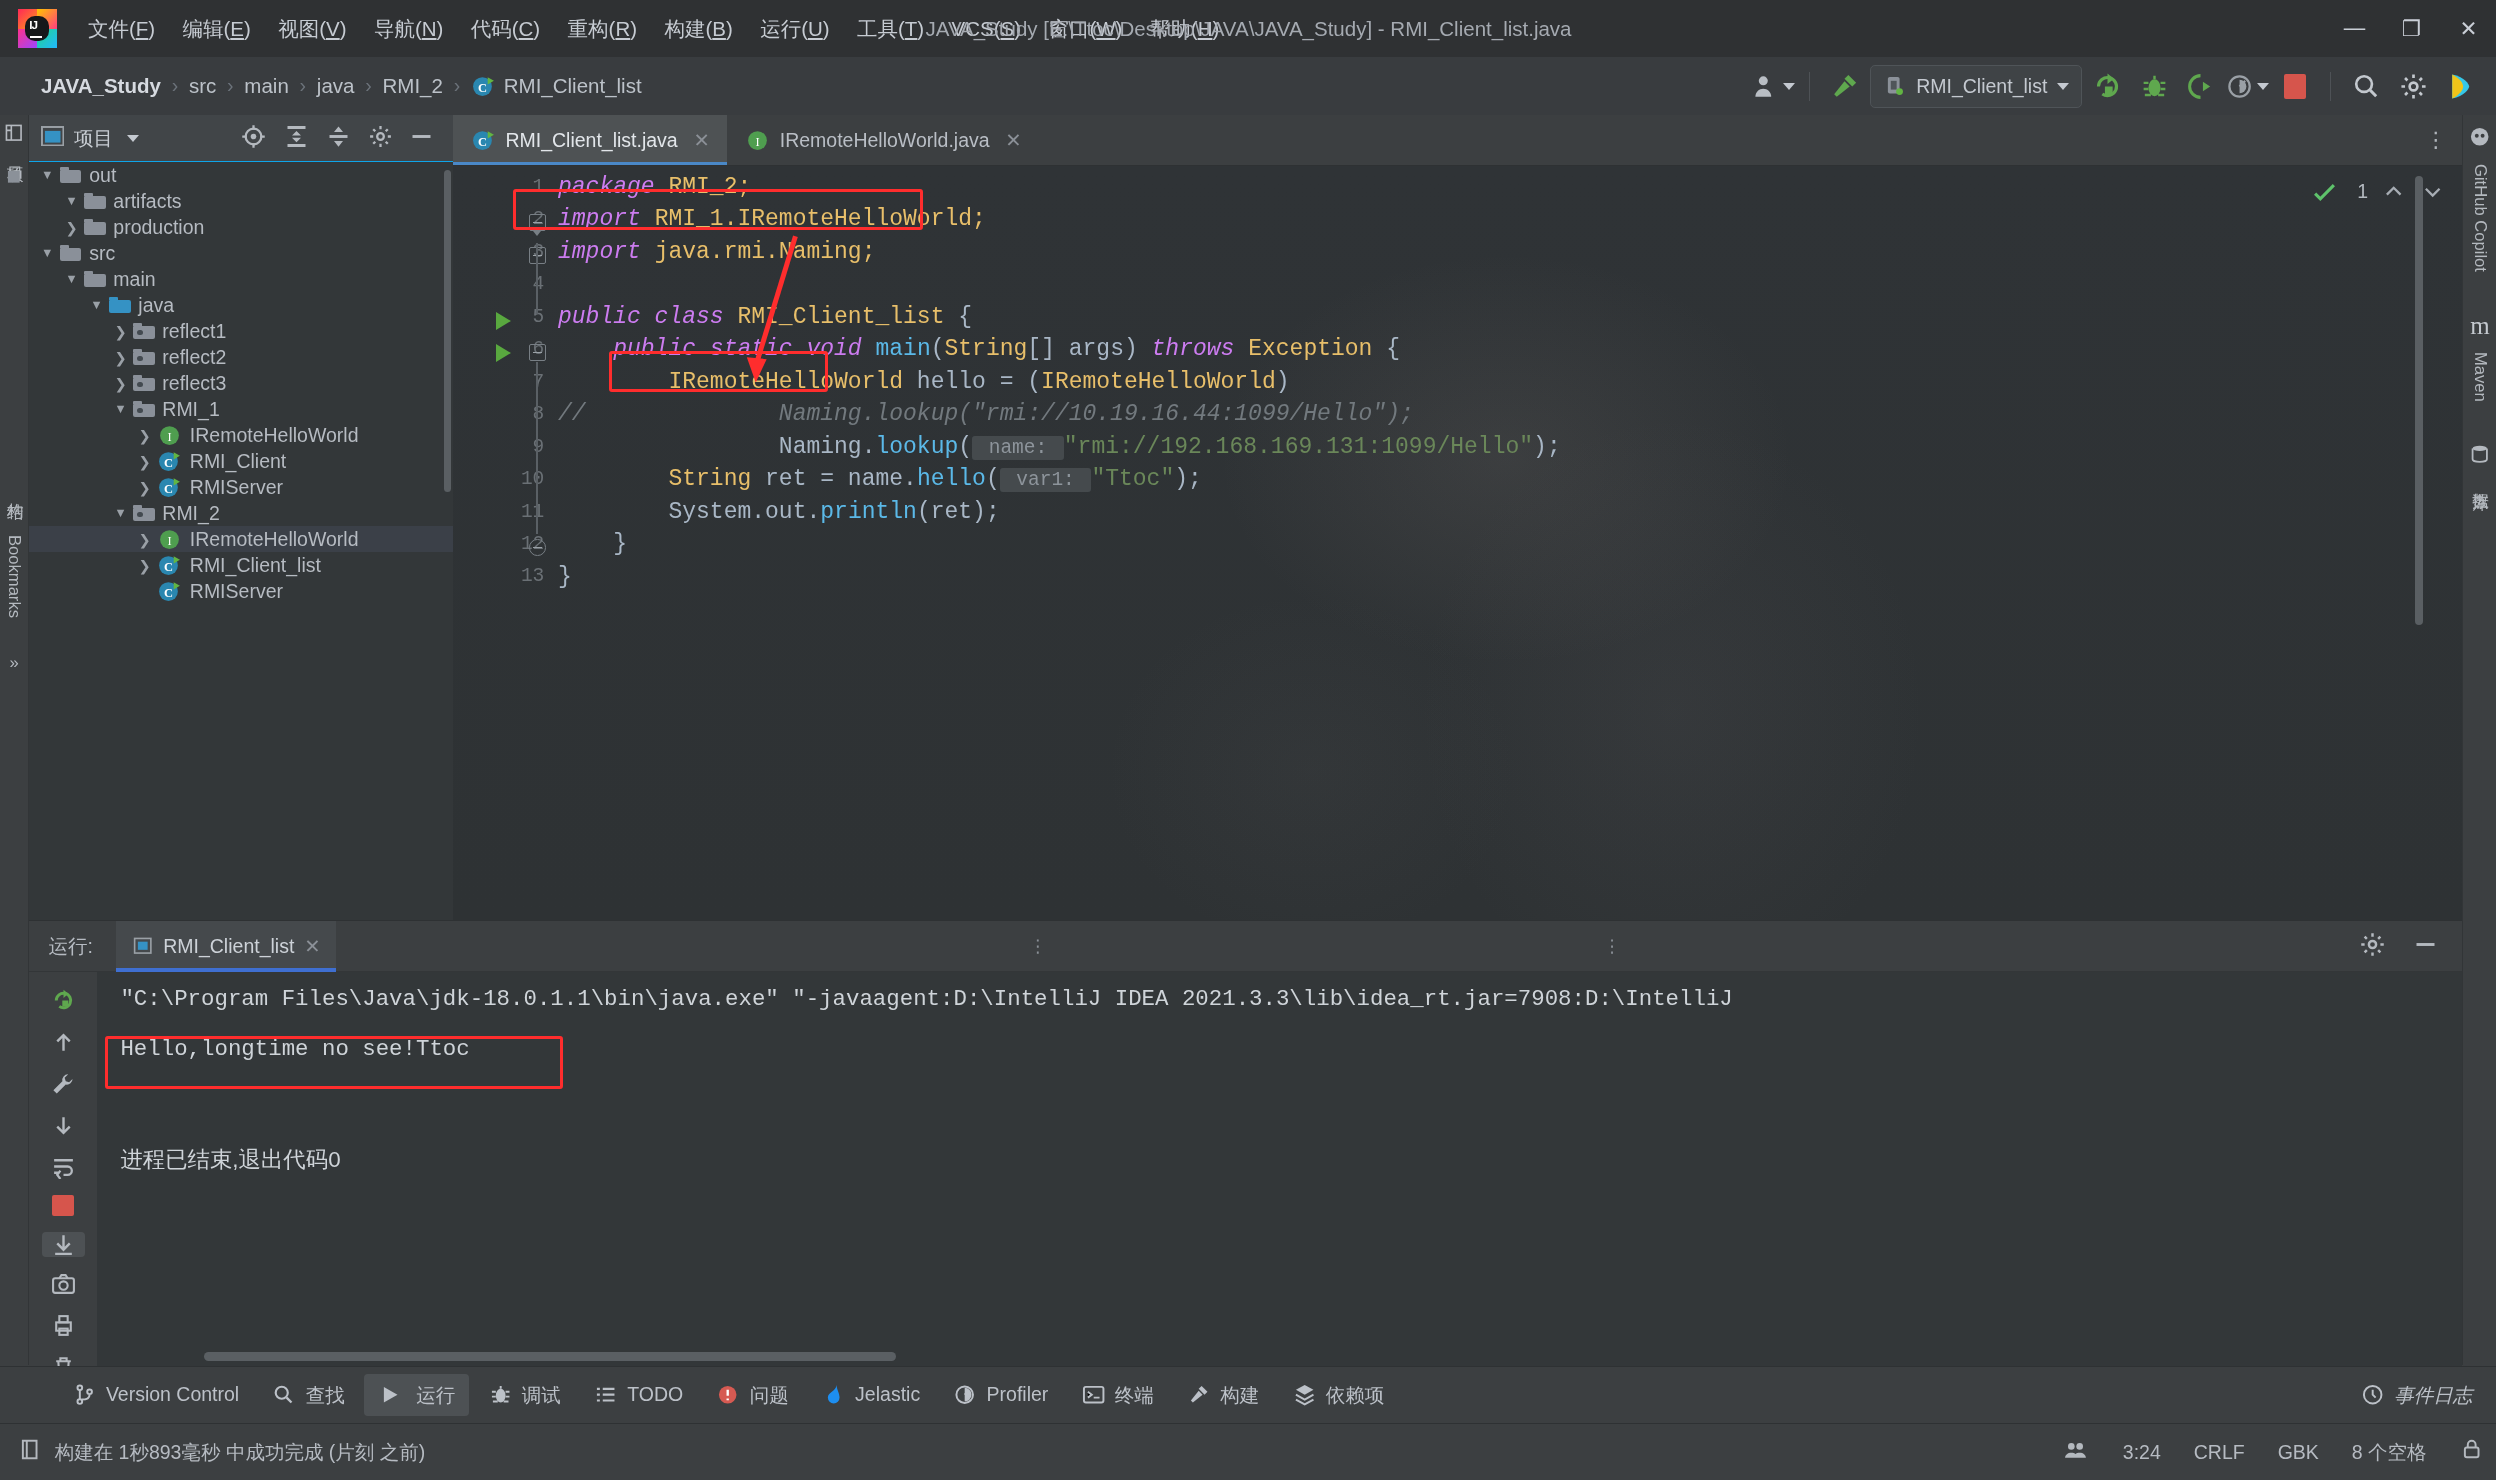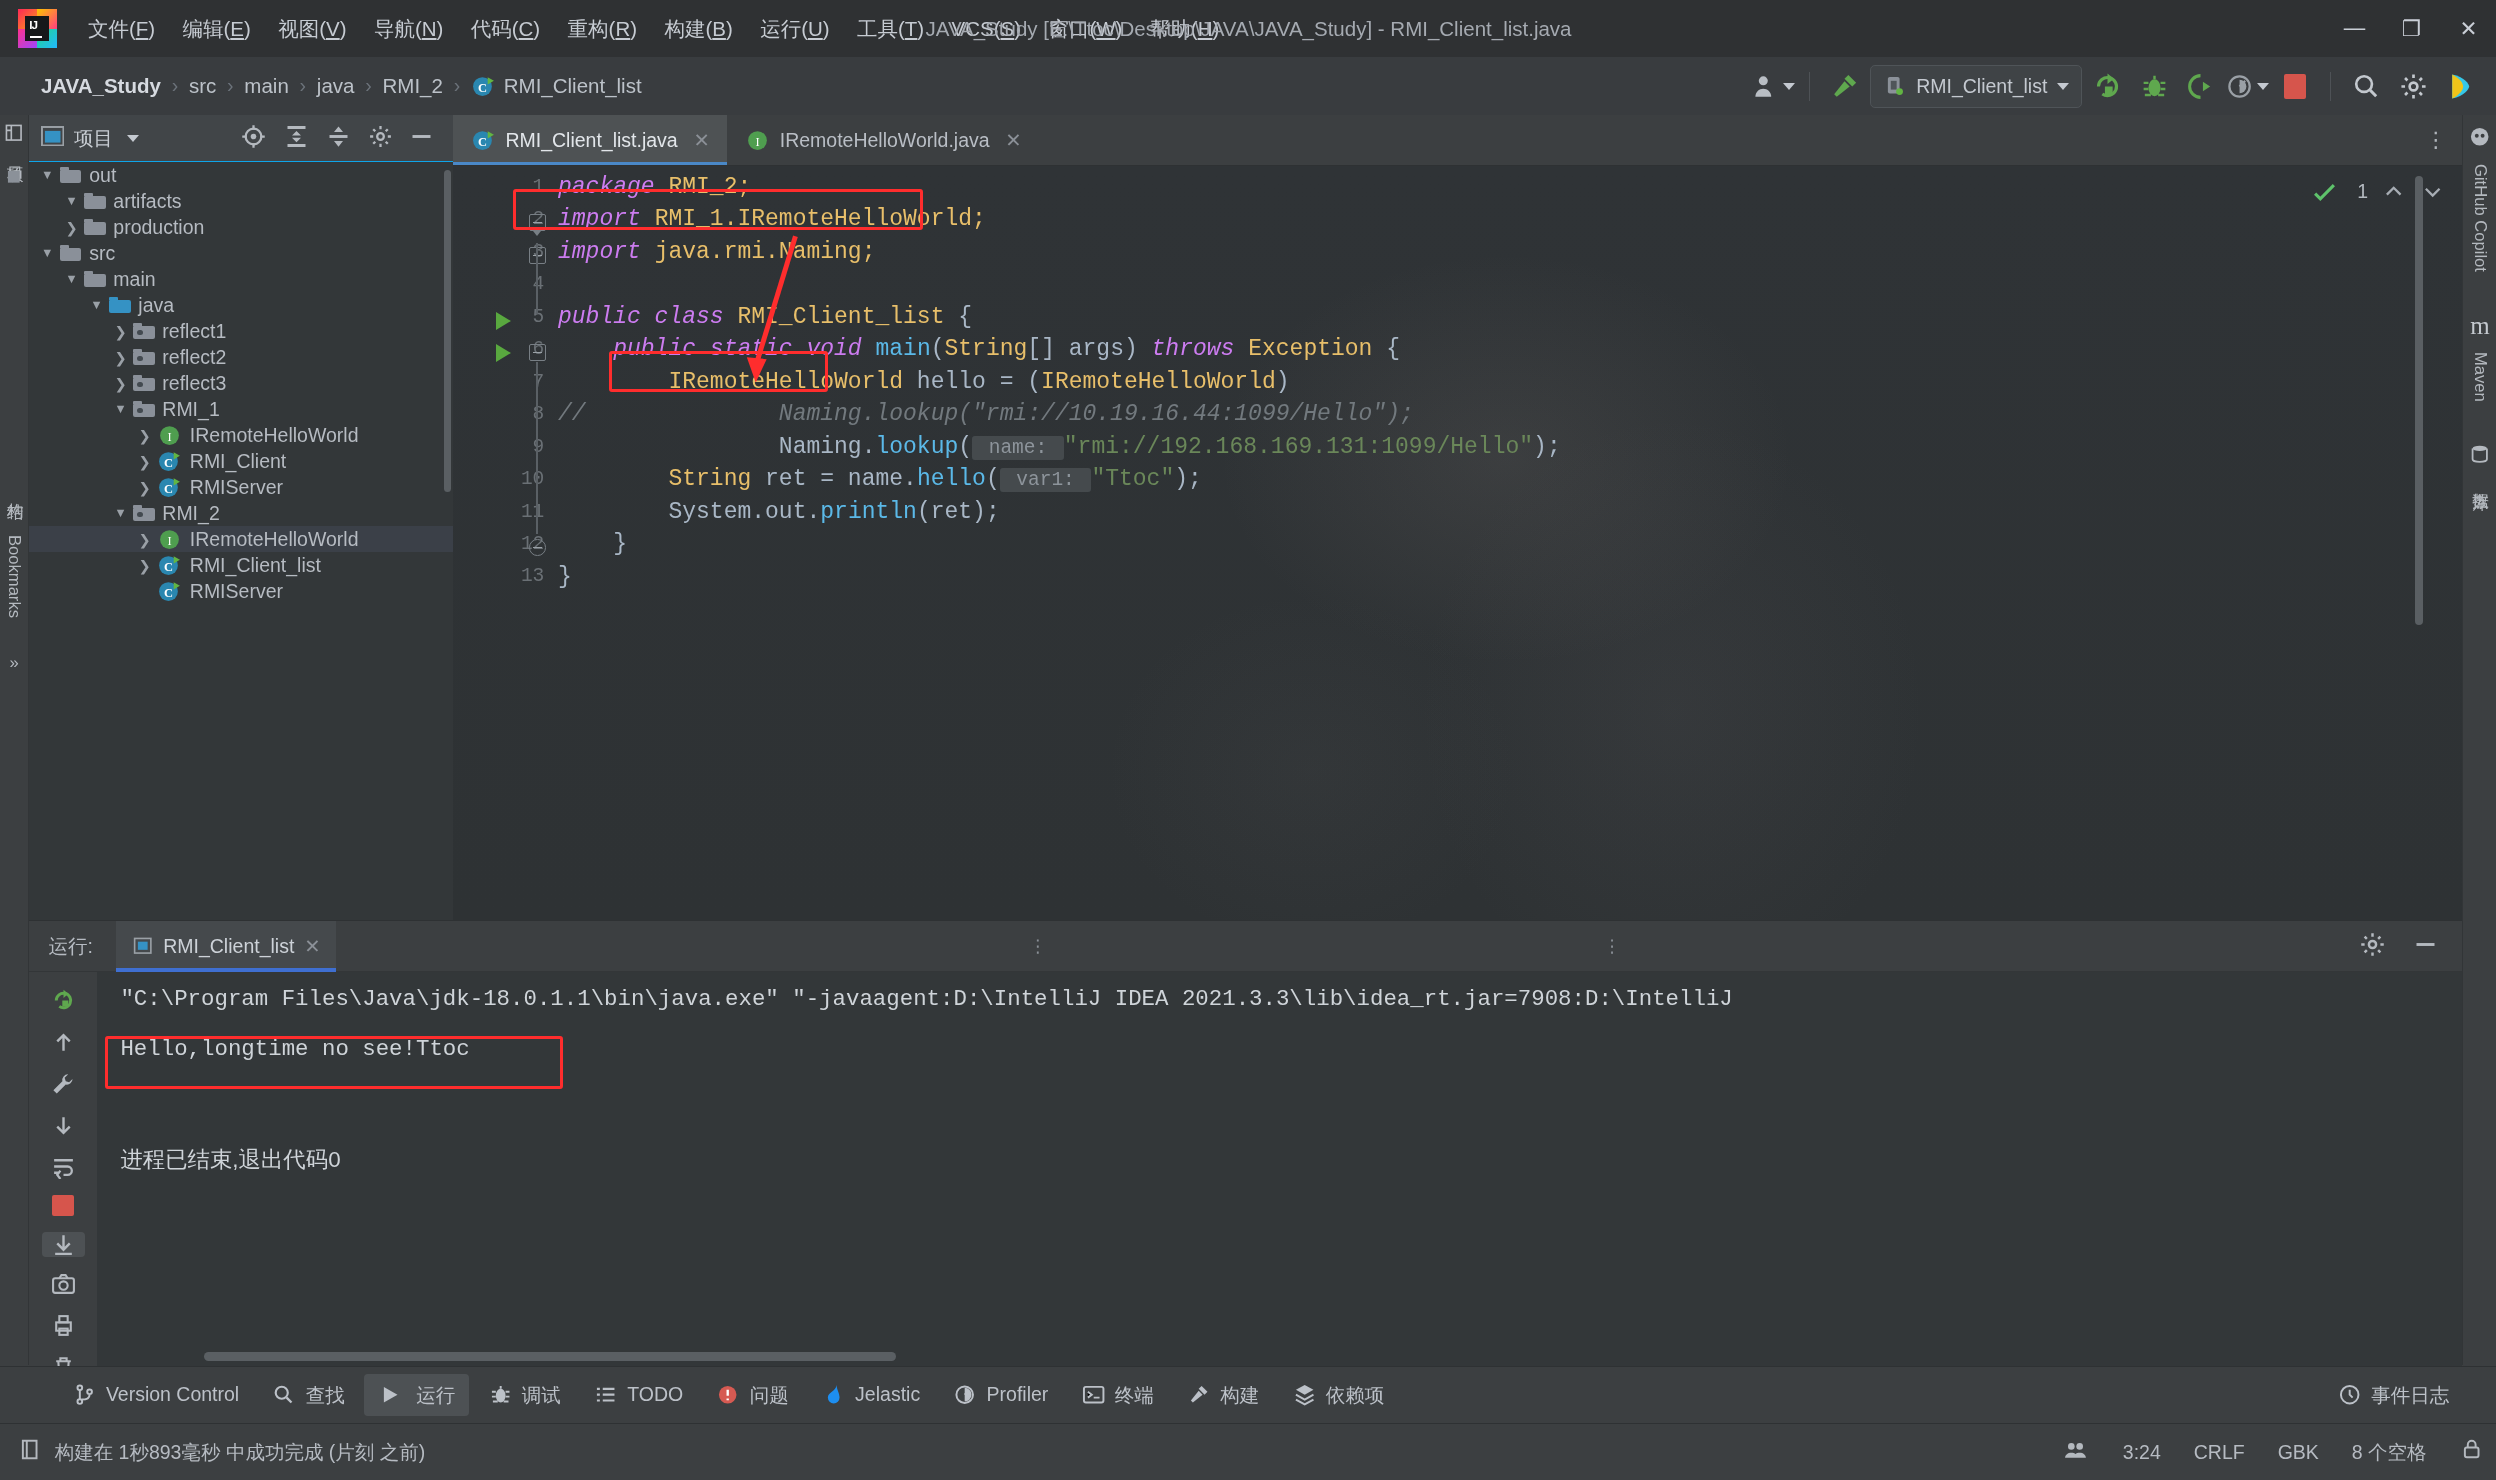--- a/index.html
+++ b/index.html
@@ -18,21 +18,21 @@
     background:#2f3133; display:flex; align-items:center;
   }
   .ij-logo { width:39px; height:39px; margin-left:17.6px; margin-right:17.6px; position:relative; flex:none; }
   .ij-logo .q { position:absolute; width:19.5px; height:19.5px; }
   .ij-logo .q1{ left:0; top:0; background:linear-gradient(135deg,#fe2857,#ff9b1a); }
   .ij-logo .q2{ left:19.5px; top:0; background:linear-gradient(135deg,#ffc400,#ff3d81); }
   .ij-logo .q3{ left:0; top:19.5px; background:linear-gradient(135deg,#ff318c,#9d46ff); }
   .ij-logo .q4{ left:19.5px; top:19.5px; background:linear-gradient(135deg,#21d789,#21b8ff); }
   .ij-logo .inner{ position:absolute; left:7.8px; top:6.8px; width:23.4px; height:25px;
         background:#16181a; color:#fff; font-size:12.7px; font-weight:bold;
-        font-family:"Liberation Sans",sans-serif; }
+        font-family:"Liberation Sans",sans-serif;border-radius:10px; }
   .ij-logo .inner .ij1{ position:absolute; left:3.9px; top:2px; font-size:11.7px; letter-spacing:-1px;}
   .ij-logo .inner .ij2{ position:absolute; left:4.9px; bottom:2.9px; width:11.7px; height:2px; background:#fff;}
   .menu { display:flex; align-items:center; gap:0px; }
   .menu-item {
     font-size:20.5px; color:#c6cbd2; padding:5.9px 13.7px; white-space:nowrap;
     font-family:"Liberation Sans", sans-serif;
   }
   .menu-item .acc { text-decoration:underline; }
   .win-title {
     position:absolute; left:0; top:0; width:2497px; height:57px;
@@ -199,21 +199,21 @@
 
   
   .toolstrip {
     position:absolute; left:0; bottom:57px; width:2497px; height:57px;
     background:#3c3f41; border-top:1px solid #2e3133;
     display:flex; align-items:center; padding-left:59px; gap:5.9px;
   }
   .ts-item { display:flex; align-items:center; gap:9.8px; padding:7.8px 13.7px;
              font-size:19.5px; color:#bcc1c8; border-radius:3.9px; white-space:nowrap;}
   .ts-item.on { background:#4d5154;gap:15px; }
-  .ts-right { margin-left:auto; display:flex; align-items:flex-end; padding-right:34px; gap:9.8px;}
+  .ts-right { margin-left:auto; display:flex; align-items:flex-end; padding-right:11px; gap:9.8px;font-style:italic;}
 
   .statusbar {
     position:absolute; left:0; bottom:0; width:2497px; height:57px;
     background:#3c3f41; border-top:1px solid #2e3133;
     display:flex; align-items:center; padding-left:17.6px; gap:13.7px;
     font-size:19.5px; color:#b6bbc2;
   }
   .sb-right{ margin-left:auto; display:flex; align-items:center; gap:33px; padding-right:14px;}
 
   .icn { display:inline-flex; align-items:center; justify-content:center; }

